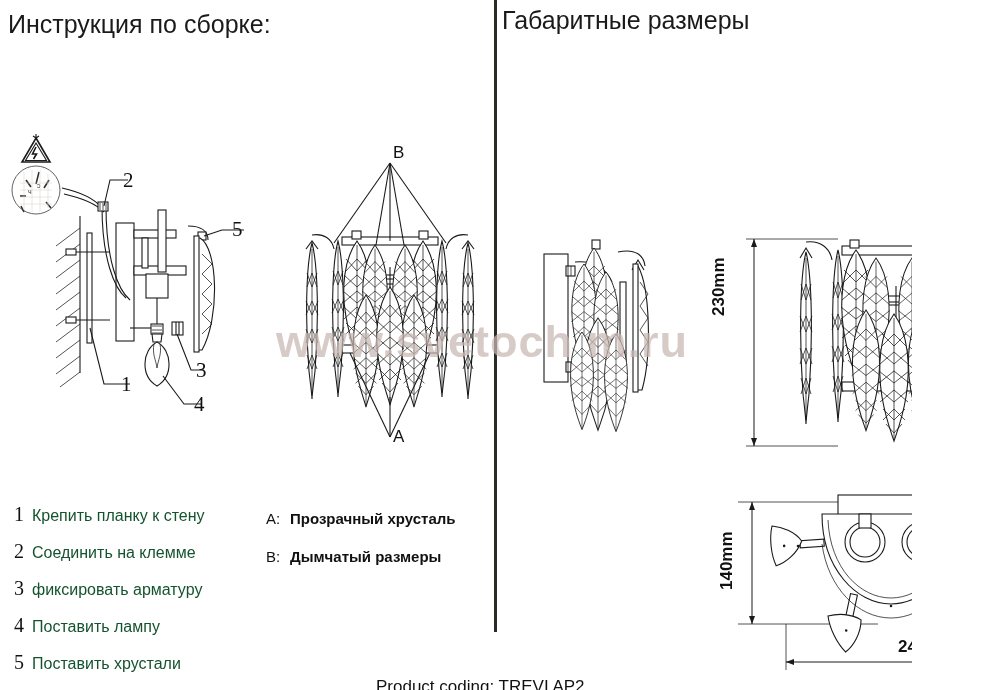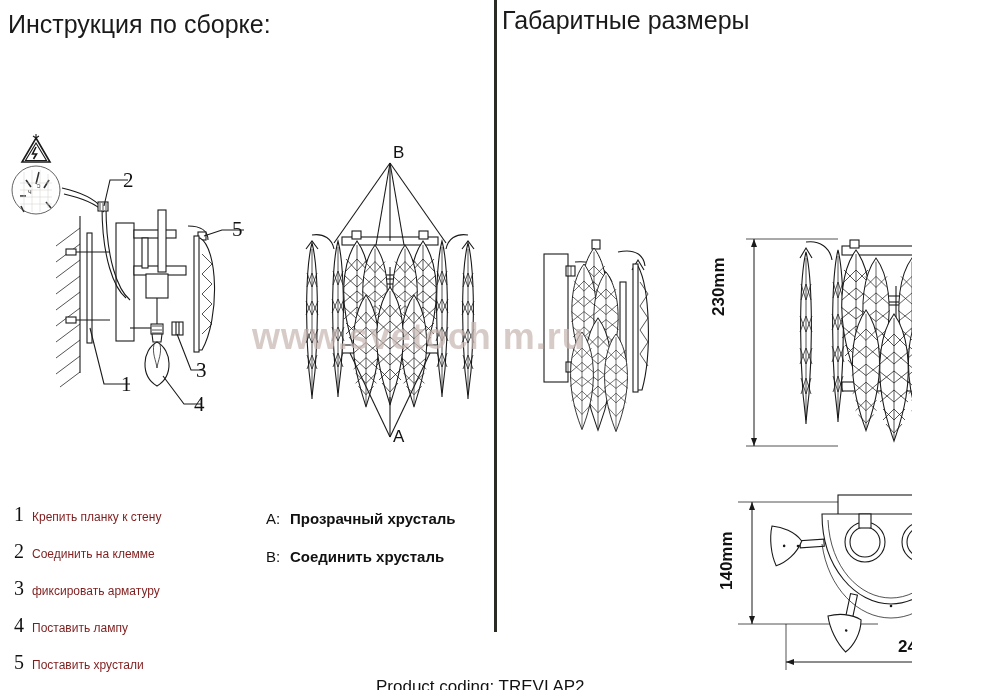--- a/index.html
+++ b/index.html
@@ -35,24 +35,24 @@
 
   
   #divider {
     left: 494px; top: 0px;
     width: 3px; height: 632px;
     background: #2b2b26;
   }
 
   
   #watermark {
-    left: 252px; top: 316px;
+    left: 276px; top: 316px;
     width: 480px;
     font-family: "Liberation Sans", sans-serif;
-    font-size: 36px;
+    font-size: 45px;
     font-weight: 700;
     color: #c9b8b4;
     opacity: .72;
     letter-spacing: 1px;
     white-space: nowrap;
     pointer-events: none;
     user-select: none;
   }
 
   
@@ -64,23 +64,23 @@
   }
   .step-num {
     font-family: "Liberation Serif", serif;
     font-size: 20px;
     color: #111;
     width: 18px;
     flex: 0 0 18px;
   }
   .step-text {
     font-family: "Liberation Sans", sans-serif;
-    font-size: 12px;
+    font-size: 16px;
     font-weight: 400;
-    color: #7f1d1d;
+    color: #14532d;
     white-space: nowrap;
   }
 
   
   #legend { left: 266px; top: 510px; width: 220px; }
   .legend-row {
     display: flex;
     align-items: baseline;
     height: 38px;
   }
@@ -625,19 +625,19 @@
     </div>
   </div>
 
   <div class="abs" id="legend">
     <div class="legend-row">
       <span class="legend-key">A:</span>
       <span class="legend-val">Прозрачный хрусталь</span>
     </div>
     <div class="legend-row">
       <span class="legend-key">B:</span>
-      <span class="legend-val">Соединить хрусталь</span>
+      <span class="legend-val">Дымчатый размеры</span>
     </div>
   </div>
 
   <div class="abs" id="product-coding">Product coding:  TREVI AP2</div>
 
 </div>
 
 </body></html>

